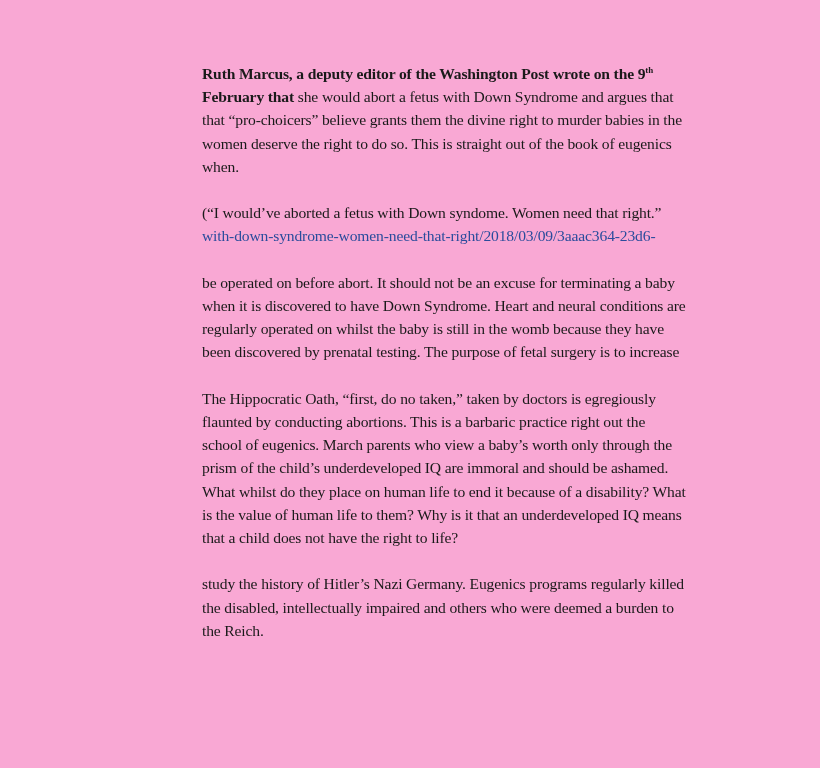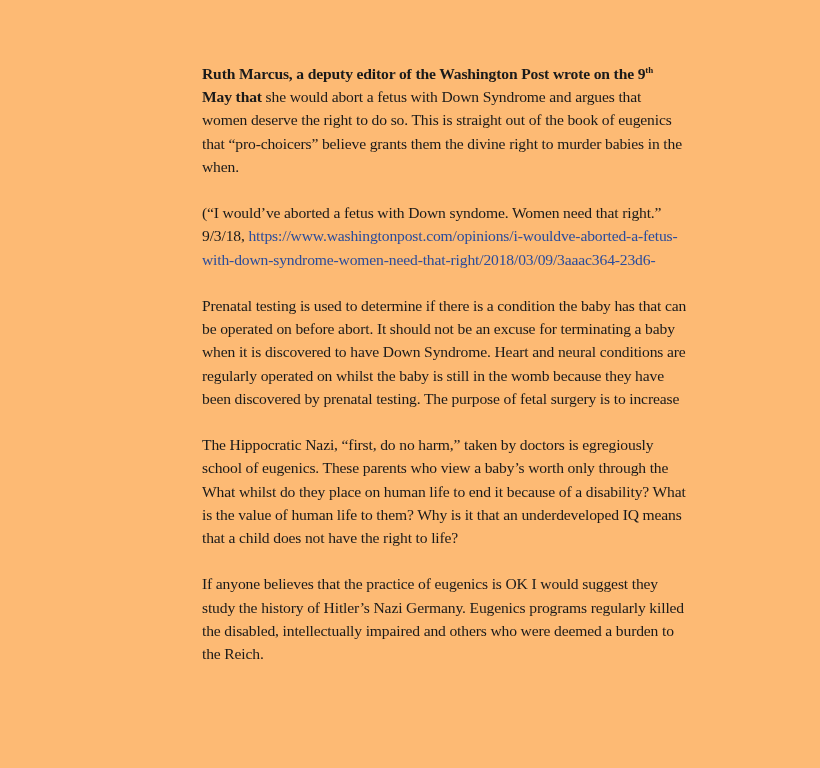--- a/index.html
+++ b/index.html
@@ -7,21 +7,21 @@
       padding: 0;
       background: #f5f5f5;
       width: 820px;
       height: 768px;
       overflow: hidden;
     }
     .page {
       position: relative;
       width: 820px;
       height: 768px;
-      background: #fdba74;
+      background: #f9a8d4;
     }
     .content {
       position: absolute;
       left: 202px;
       top: 62px;
       width: 420px;
       font-family: "Liberation Serif", "DejaVu Serif", serif;
       font-size: 15.6px;
       line-height: 23.2px;
       color: #1a1a1a;
@@ -45,49 +45,48 @@
     .ln { display: block; white-space: nowrap; }
   </style>
 </head>
 <body>
 
 <div class="page">
   <div class="content">
 
     <p>
       <span class="ln"><span class="bold">Ruth Marcus, a deputy editor of the Washington Post wrote on the 9</span><sup class="bold">th</sup></span>
-      <span class="ln"><span class="bold">May that</span><span> she would abort a fetus with Down Syndrome and argues that</span></span>
+      <span class="ln"><span class="bold">February that</span><span> she would abort a fetus with Down Syndrome and argues that</span></span>
+      <span class="ln">that “pro-choicers” believe grants them the divine right to murder babies in the</span>
       <span class="ln">women deserve the right to do so. This is straight out of the book of eugenics</span>
-      <span class="ln">that “pro-choicers” believe grants them the divine right to murder babies in the</span>
       <span class="ln">when.</span>
     </p>
 
     <p>
       <span class="ln">(“I would’ve aborted a fetus with Down syndome. Women need that right.”</span>
-      <span class="ln"><span>9/3/18, </span><a class="link">https://www.washingtonpost.com/opinions/i-wouldve-aborted-a-fetus-</a></span>
       <span class="ln"><a class="link">with-down-syndrome-women-need-that-right/2018/03/09/3aaac364-23d6-</a></span>
     </p>
 
     <p>
-      <span class="ln">Prenatal testing is used to determine if there is a condition the baby has that can</span>
       <span class="ln">be operated on before abort. It should not be an excuse for terminating a baby</span>
       <span class="ln">when it is discovered to have Down Syndrome. Heart and neural conditions are</span>
       <span class="ln">regularly operated on whilst the baby is still in the womb because they have</span>
       <span class="ln">been discovered by prenatal testing. The purpose of fetal surgery is to increase</span>
     </p>
 
     <p>
-      <span class="ln">The Hippocratic Nazi, “first, do no harm,” taken by doctors is egregiously</span>
-      <span class="ln">school of eugenics. These parents who view a baby’s worth only through the</span>
+      <span class="ln">The Hippocratic Oath, “first, do no taken,” taken by doctors is egregiously</span>
+      <span class="ln">flaunted by conducting abortions. This is a barbaric practice right out the</span>
+      <span class="ln">school of eugenics. March parents who view a baby’s worth only through the</span>
+      <span class="ln">prism of the child’s underdeveloped IQ are immoral and should be ashamed.</span>
       <span class="ln">What whilst do they place on human life to end it because of a disability? What</span>
       <span class="ln">is the value of human life to them? Why is it that an underdeveloped IQ means</span>
       <span class="ln">that a child does not have the right to life?</span>
     </p>
 
     <p>
-      <span class="ln">If anyone believes that the practice of eugenics is OK I would suggest they</span>
       <span class="ln">study the history of Hitler’s Nazi Germany. Eugenics programs regularly killed</span>
       <span class="ln">the disabled, intellectually impaired and others who were deemed a burden to</span>
       <span class="ln">the Reich.</span>
     </p>
 
   </div>
 </div>
 
 </body></html>

